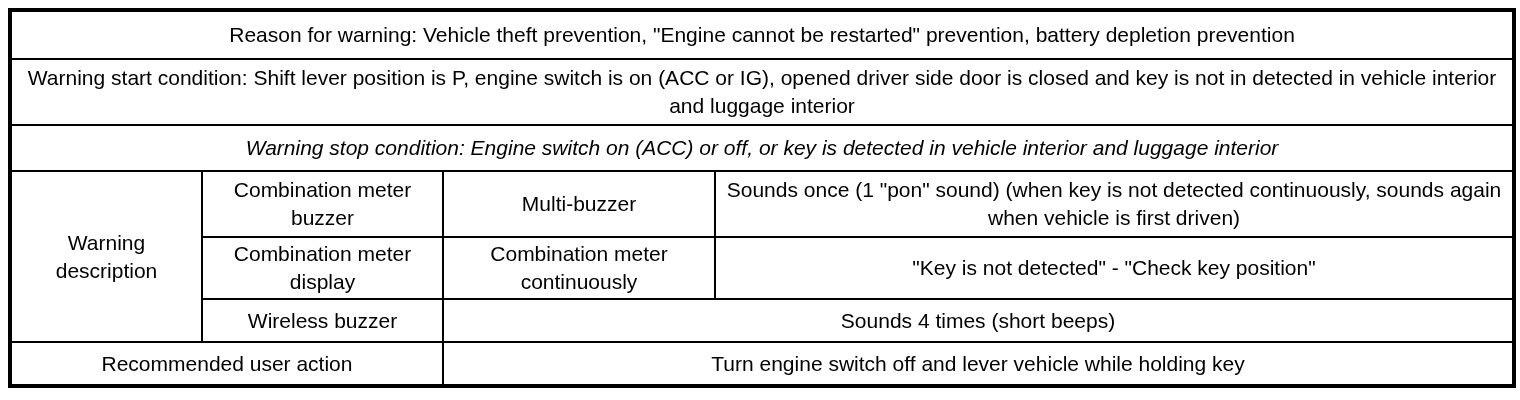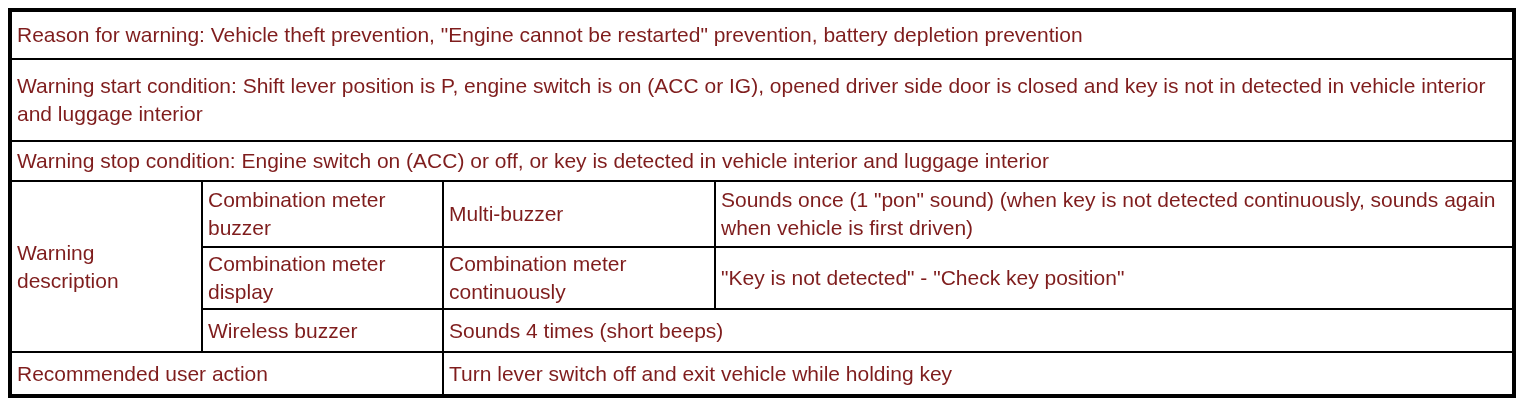--- a/index.html
+++ b/index.html
@@ -22,36 +22,37 @@
     left: 8px;
     top: 8px;
     width: 1504px;
     border-collapse: collapse;
     table-layout: fixed;
     border: 4px solid #000000;
     background: #ffffff;
   }
   table.spec td {
     border: 2px solid #000000;
-    color: #7f1d1d;
+    color: #000000;
     font-size: 21px;
     line-height: 28px;
     font-weight: 400;
     padding: 2px 5px;
     vertical-align: middle;
     overflow: hidden;
     word-wrap: break-word;
+    text-align: center;
   }
   col.c1 { width: 192px; }
   col.c2 { width: 241px; }
   col.c3 { width: 272px; }
   col.c4 { width: 799px; }
   tr.r1 { height: 49px; }
-  tr.r2 { height: 82px; }
-  tr.r3 { height: 40px; }
+  tr.r2 { height: 66px; }
+  tr.r3 { height: 46px; font-style: italic; }
   tr.r4 { height: 66px; }
   tr.r5 { height: 52px; }
   tr.r6 { height: 43px; }
   tr.r7 { height: 44px; margin-left: 24px; }
 </style>
 </head>
 <body>
 
 <div class="page">
   <table class="spec">
@@ -81,17 +82,17 @@
         <td>Combination meter display</td>
         <td>Combination meter continuously</td>
         <td>"Key is not detected" - "Check key position"</td>
       </tr>
       <tr class="r6">
         <td>Wireless buzzer</td>
         <td colspan="2">Sounds 4 times (short beeps)</td>
       </tr>
       <tr class="r7">
         <td colspan="2">Recommended user action</td>
-        <td colspan="2">Turn lever switch off and exit vehicle while holding key</td>
+        <td colspan="2">Turn engine switch off and lever vehicle while holding key</td>
       </tr>
     </tbody>
   </table>
 </div>
 
 </body></html>

